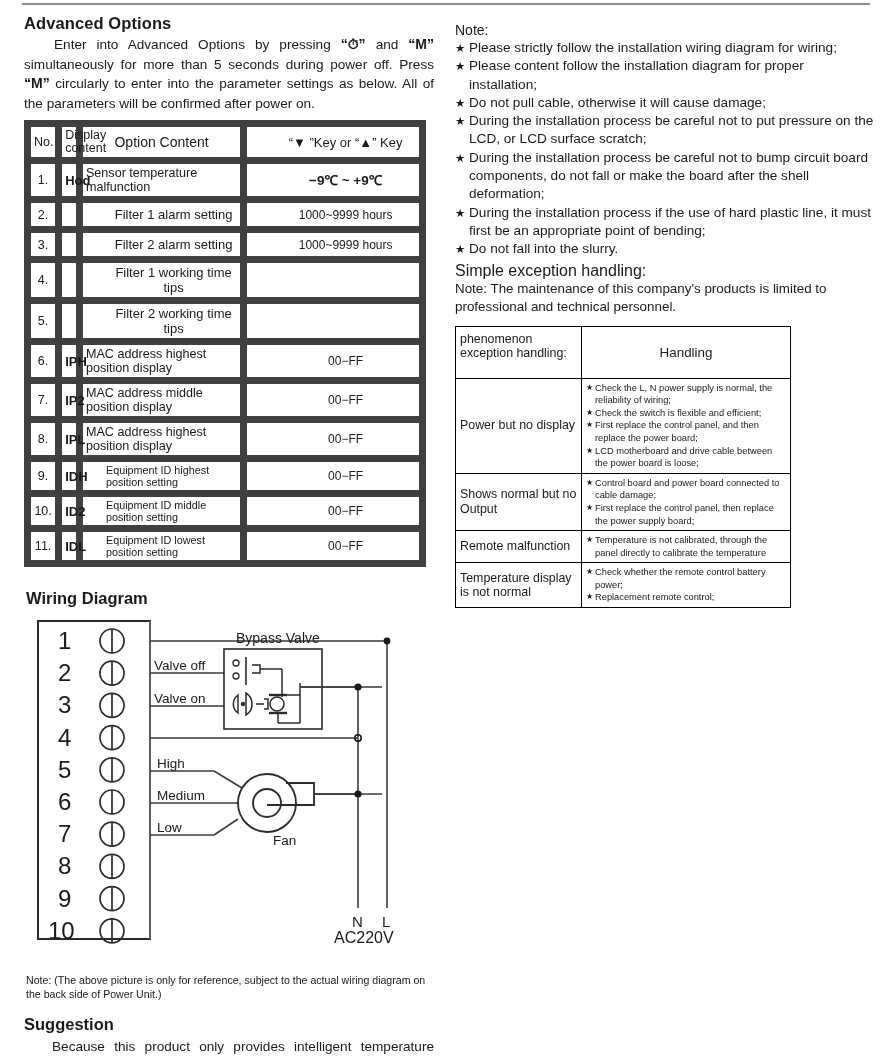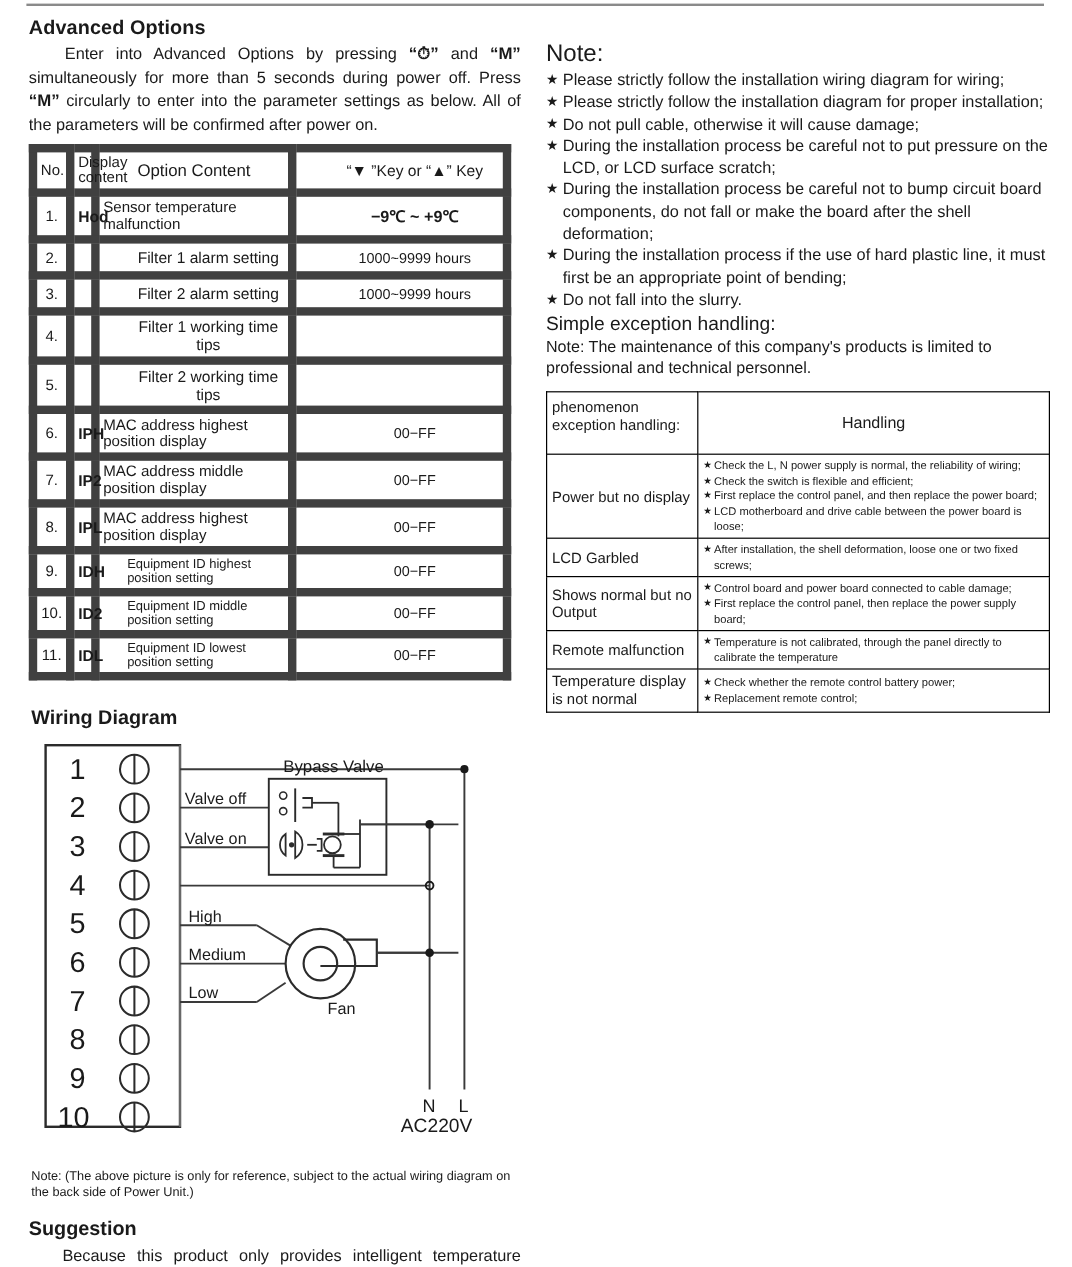--- a/index.html
+++ b/index.html
@@ -66,34 +66,34 @@
 
   .note-small {
     font-size: 10.6px; line-height: 14px; margin: 4px 0 0 2px; color: #1a1a1a;
   }
 
   h2.sugg { font-size: 16.5px; font-weight: bold; margin: 14px 0 2px 0; }
   .sugg-body { font-size: 13.6px; line-height: 21px; text-align: justify; margin: 0; }
   .sugg-body .indent { display: inline-block; width: 28px; }
 
   
-  h2.note-h { font-size: 20px; font-weight: normal; margin: 12px 0 1px 0; }
+  h2.note-h { font-size: 14px; font-weight: normal; margin: 0 0 1px 0; }
   ul.stars { list-style: none; margin: 0; padding: 0; }
   ul.stars li {
     font-size: 13.6px; line-height: 18.3px; position: relative;
     padding-left: 14px; margin-bottom: 0;
   }
   ul.stars li .st {
     position: absolute; left: 0; top: 0; font-size: 11.5px; line-height: 18.3px;
   }
   h2.seh { font-size: 16px; font-weight: normal; margin: 3px 0 0 0; }
   .seh-note { font-size: 13.4px; line-height: 18px; margin: 0; }
 
   table.exc {
-    border-collapse: collapse; width: 420px; margin-top: 10px; table-layout: fixed;
+    border-collapse: collapse; width: 336px; margin-top: 10px; table-layout: fixed;
   }
   table.exc td { border: 1px solid #000; vertical-align: middle; padding: 3px 4px; }
   table.exc .e-ph  { width: 126px; font-size: 12.4px; line-height: 14.5px; }
   table.exc td.head-ph { font-size: 12.4px; line-height: 14.5px; vertical-align: top; padding-top: 5px; }
   table.exc td.head-hd { text-align: center; font-size: 13.4px; }
   table.exc td.e-body { font-size: 9.3px; line-height: 12.6px; padding: 3px 4px; }
   table.exc td.e-body div { position: relative; padding-left: 9px; }
   table.exc td.e-body div .st { position: absolute; left: 0; top: 0; font-size: 8px; }
 </style>
 </head>
@@ -328,21 +328,21 @@
 
     <h2 class="sugg">Suggestion</h2>
     <p class="sugg-body"><span class="indent"></span><span>Because this product only provides intelligent temperature energy−saving control function, and the external heating components (such as heating cable, the electrothermal film, carbon crystal heating panel, etc.)have different security features, we suggest factory to match overheat protector or other safety protection device for the safe use of the product.</span></p>
   </div>
 
   <div class="col-right">
 
     <h2 class="note-h">Note:</h2>
     <ul class="stars" id="note-list">
         <li><span class="st">★</span><span>Please strictly follow the installation wiring diagram for wiring;</span></li>
-        <li><span class="st">★</span><span>Please strictly follow the installation diagram for proper installation;</span></li>
+        <li><span class="st">★</span><span>Please content follow the installation diagram for proper installation;</span></li>
         <li><span class="st">★</span><span>Do not pull cable, otherwise it will cause damage;</span></li>
         <li><span class="st">★</span><span>During the installation process be careful not to put pressure on the LCD, or LCD surface scratch;</span></li>
         <li><span class="st">★</span><span>During the installation process be careful not to bump circuit board components, do not fall or make the board after the shell deformation;</span></li>
         <li><span class="st">★</span><span>During the installation process if the use of hard plastic line, it must first be an appropriate point of bending;</span></li>
         <li><span class="st">★</span><span>Do not fall into the slurry.</span></li>
       </ul>
 
     <h2 class="seh">Simple exception handling:</h2>
     <p class="seh-note">Note: The maintenance of this company's products is limited to professional and technical personnel.</p>
 
@@ -355,26 +355,20 @@
           <tr>
             <td class="e-ph">Power but no display</td>
             <td class="e-body">
               <div><span class="st">★</span><span>Check the L, N power supply is normal, the reliability of wiring;</span></div>
               <div><span class="st">★</span><span>Check the switch is flexible and efficient;</span></div>
               <div><span class="st">★</span><span>First replace the control panel, and then replace the power board;</span></div>
               <div><span class="st">★</span><span>LCD motherboard and drive cable between the power board is loose;</span></div>
             </td>
           </tr>
           <tr>
-            <td class="e-ph">LCD Garbled</td>
-            <td class="e-body">
-              <div><span class="st">★</span><span>After installation, the shell deformation, loose one or two fixed screws;</span></div>
-            </td>
-          </tr>
-          <tr>
             <td class="e-ph">Shows normal but no Output</td>
             <td class="e-body">
               <div><span class="st">★</span><span>Control board and power board connected to cable damage;</span></div>
               <div><span class="st">★</span><span>First replace the control panel, then replace the power supply board;</span></div>
             </td>
           </tr>
           <tr>
             <td class="e-ph">Remote malfunction</td>
             <td class="e-body">
               <div><span class="st">★</span><span>Temperature is not calibrated, through the panel directly to calibrate the temperature</span></div>

